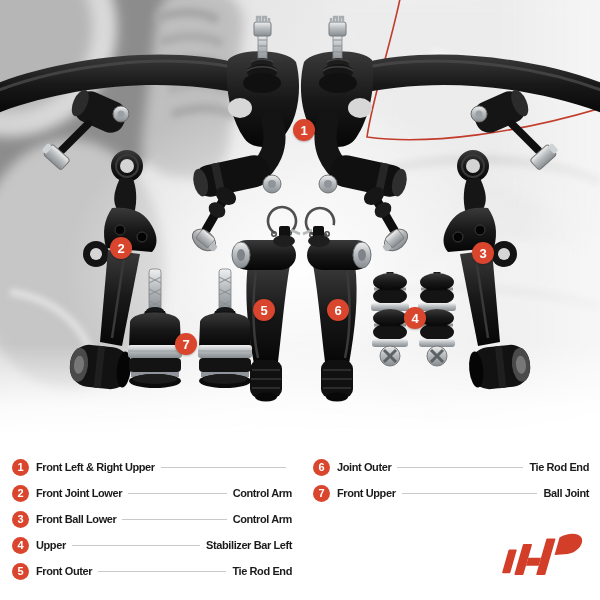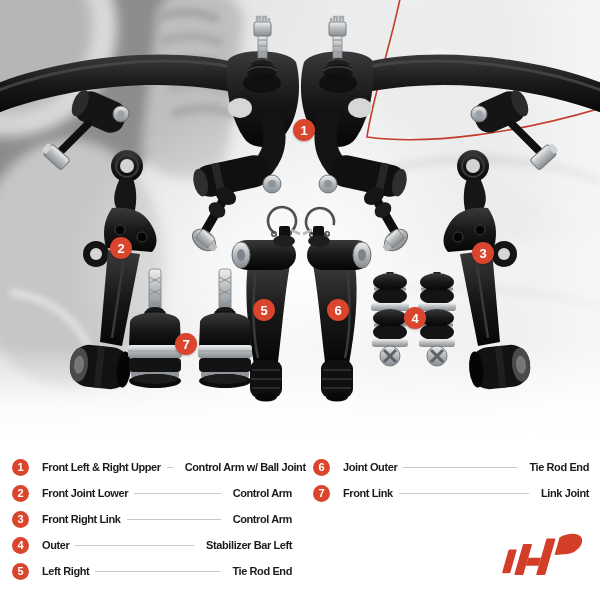--- a/index.html
+++ b/index.html
@@ -30,21 +30,21 @@
   .legend{position:absolute;left:0;top:452px;width:600px;display:flex;align-items:flex-start;}
   .legend-col{display:flex;flex-direction:column;}
   .col-left{width:300px;padding:2px 8px 0 12px;}
   .col-right{flex:1;padding:2px 11px 0 13px;}
   .legend-row{display:flex;align-items:center;height:26px;white-space:nowrap;}
   .lnum{
     flex:0 0 17px;width:17px;height:17px;border-radius:50%;background:#da452d;color:#fff;
     font-size:11px;font-weight:700;display:flex;align-items:center;justify-content:center;
     margin-right:7px;
   }
-  .lloc,.lpart{font-size:11px;font-weight:700;color:#1b1b1b;letter-spacing:-0.4px;margin-left:6px;}
+  .lloc,.lpart{font-size:11px;font-weight:700;color:#1b1b1b;letter-spacing:-0.4px;}
   .lline{flex:1 1 auto;height:1px;background:#c9c9c9;margin:0 6px;min-width:6px;}
   
   .logo{position:absolute;left:502px;top:532px;width:82px;height:44px;}
 </style>
 </head>
 <body>
 
 <div class="stage">
 
   <div class="photo">
@@ -242,59 +242,58 @@
     <div class="callout" style="left:327px;top:299px;">6</div>
     <div class="callout" style="left:175px;top:333px;">7</div>
   </div>
 
   <div class="legend">
     <div class="legend-col col-left">
       <div class="legend-row">
         <span class="lnum">1</span>
         <span class="lloc">Front Left &amp; Right Upper</span>
         <span class="lline"></span>
-        <span class="lpart">Control Arm w/ Ball Joint</span>
       </div>
       <div class="legend-row">
         <span class="lnum">2</span>
         <span class="lloc">Front Joint Lower</span>
         <span class="lline"></span>
         <span class="lpart">Control Arm</span>
       </div>
       <div class="legend-row">
         <span class="lnum">3</span>
-        <span class="lloc">Front Right Link</span>
+        <span class="lloc">Front Ball Lower</span>
         <span class="lline"></span>
         <span class="lpart">Control Arm</span>
       </div>
       <div class="legend-row">
         <span class="lnum">4</span>
-        <span class="lloc">Outer</span>
+        <span class="lloc">Upper</span>
         <span class="lline"></span>
         <span class="lpart">Stabilizer Bar Left</span>
       </div>
       <div class="legend-row">
         <span class="lnum">5</span>
-        <span class="lloc">Left Right</span>
+        <span class="lloc">Front Outer</span>
         <span class="lline"></span>
         <span class="lpart">Tie Rod End</span>
       </div>
     </div>
     <div class="legend-col col-right">
       <div class="legend-row">
         <span class="lnum">6</span>
         <span class="lloc">Joint Outer</span>
         <span class="lline"></span>
         <span class="lpart">Tie Rod End</span>
       </div>
       <div class="legend-row">
         <span class="lnum">7</span>
-        <span class="lloc">Front Link</span>
-        <span class="lline"></span>
-        <span class="lpart">Link Joint</span>
+        <span class="lloc">Front Upper</span>
+        <span class="lline"></span>
+        <span class="lpart">Ball Joint</span>
       </div>
     </div>
   </div>
 
   <svg class="logo" viewBox="0 0 90 48">
     <g transform="translate(12,3) skewX(-16)" fill="#d23e28">
       <rect x="0" y="16" width="9" height="26" rx="1"></rect>
       <rect x="14" y="10" width="10" height="34" rx="1"></rect>
       <rect x="24" y="25" width="14" height="9"></rect>
       <rect x="38" y="4" width="10" height="40" rx="1"></rect>

